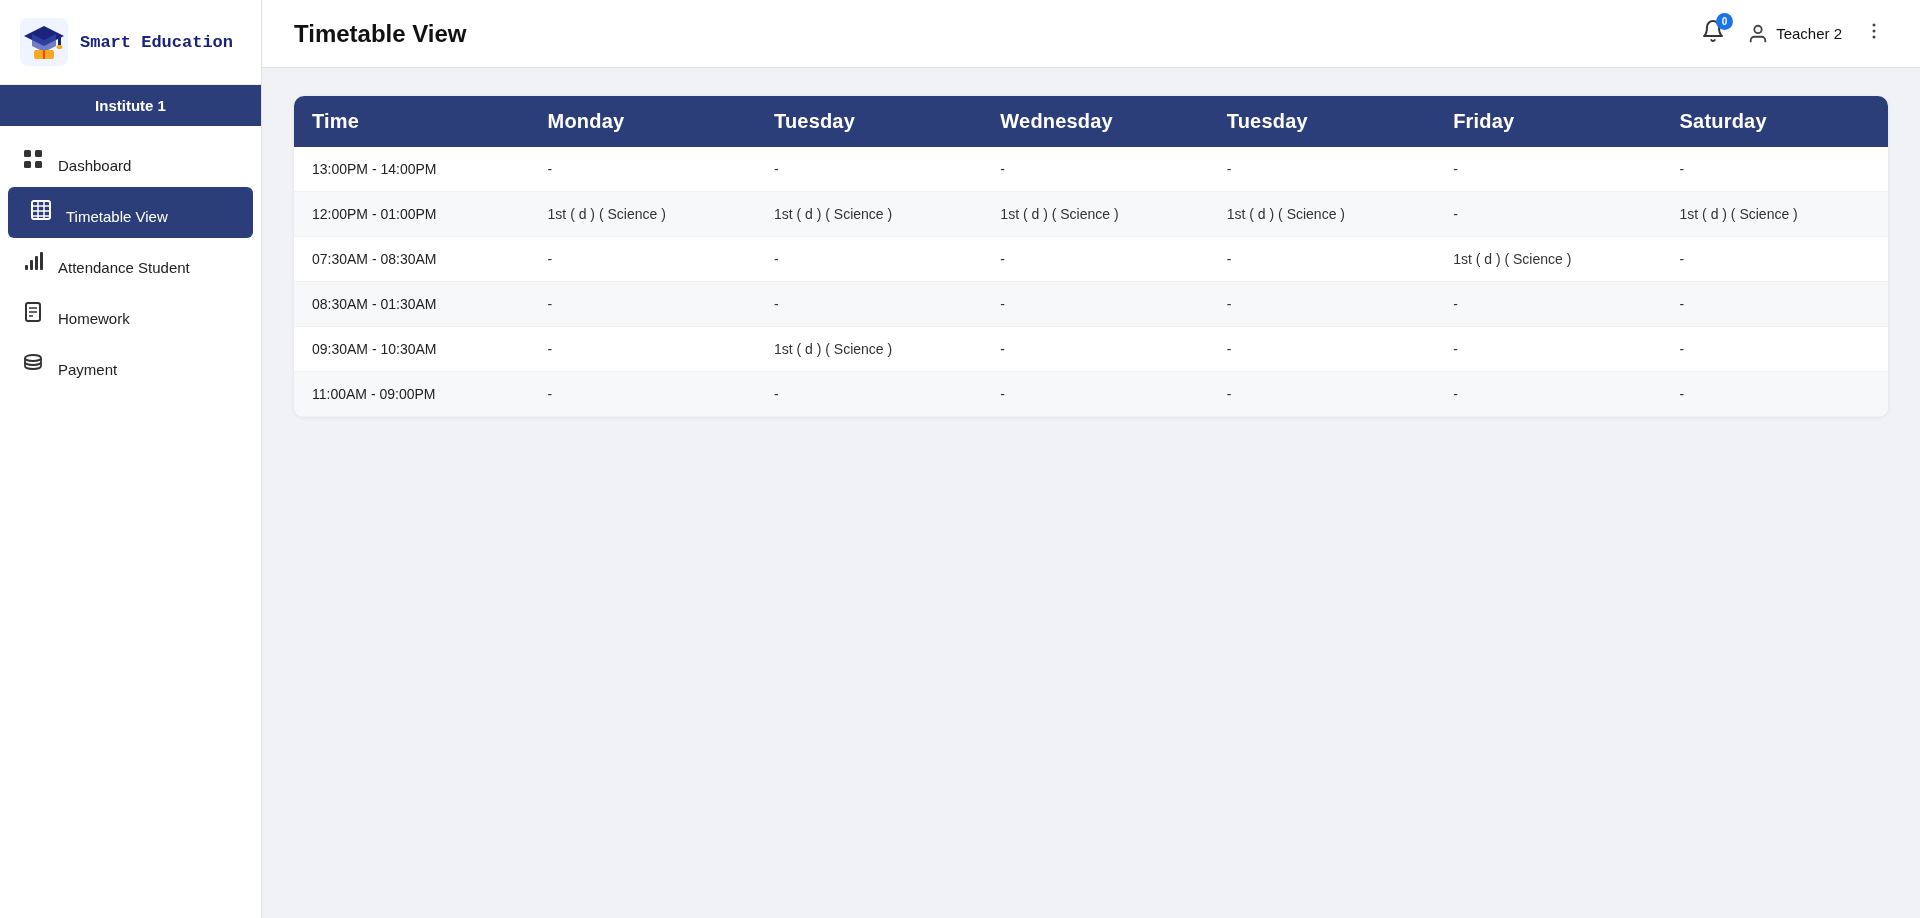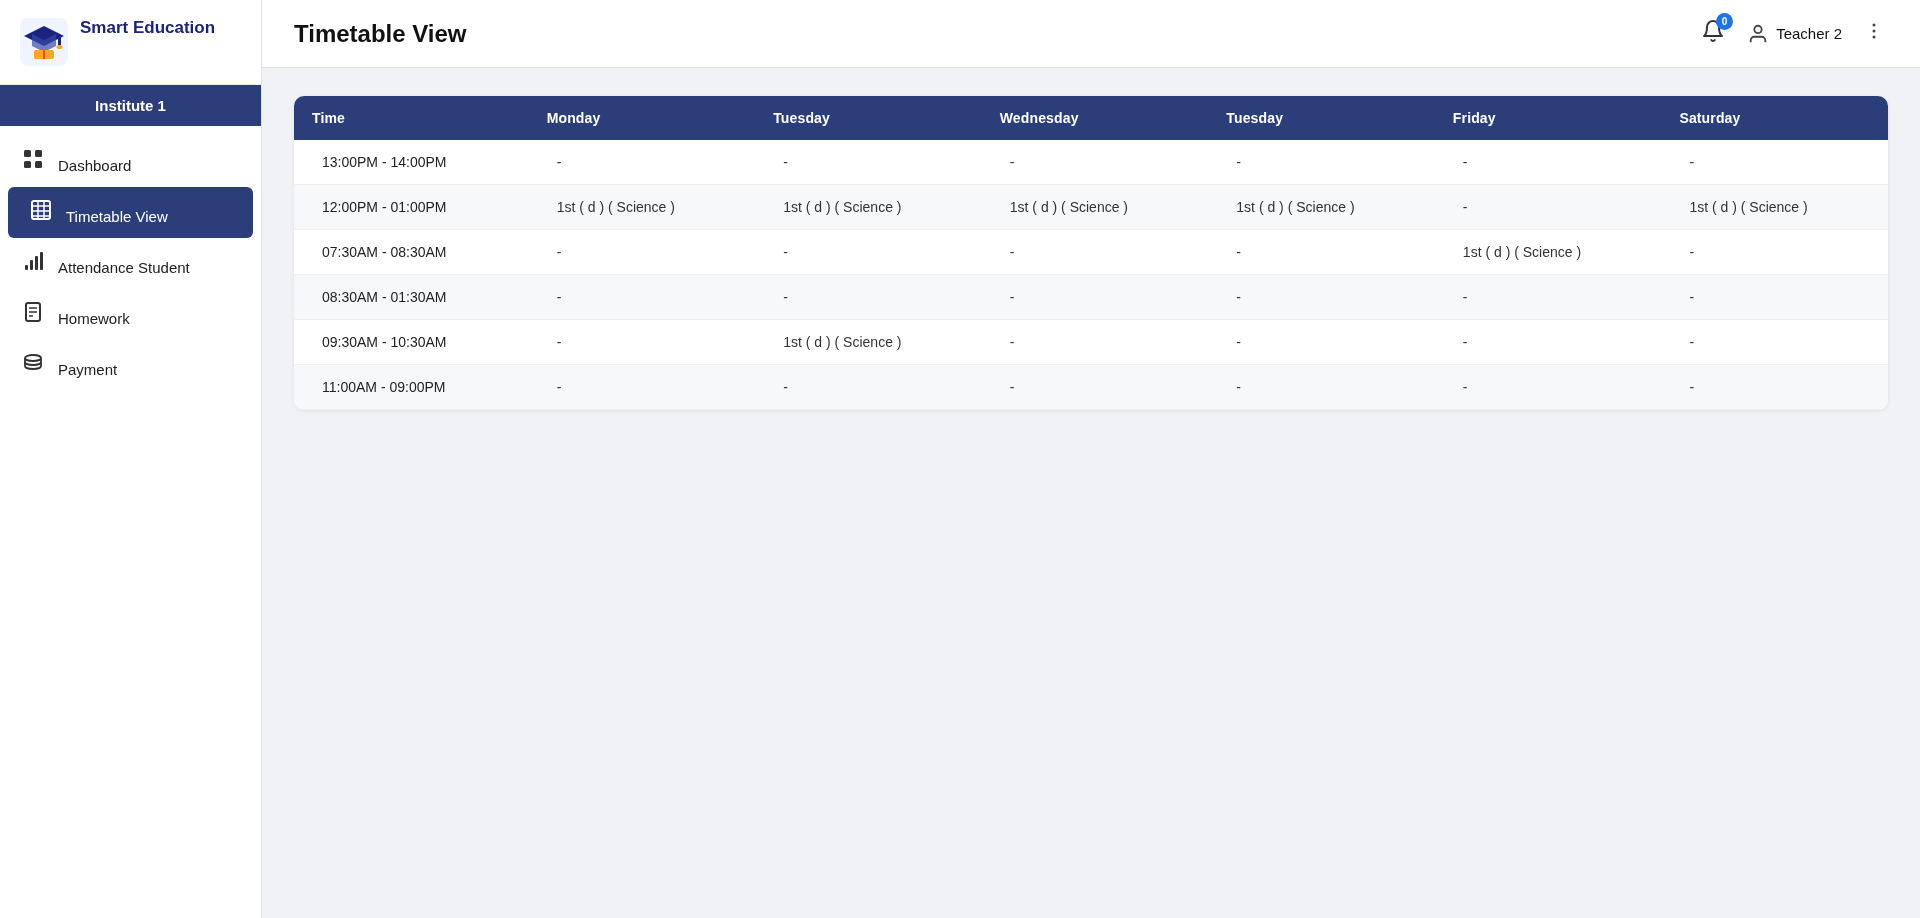--- a/index.html
+++ b/index.html
@@ -9,23 +9,25 @@
     .sidebar {
       width: 262px;
       min-width: 262px;
       background: #fff;
       display: flex;
       flex-direction: column;
       border-right: 1px solid #e0e0e0;
     }
     .sidebar-logo {
       display: flex;
+      align-items: center;
       gap: 12px;
       padding: 18px 20px;
       border-bottom: 1px solid #eee;
+      font-family: Liberation Mono, monospace;
     }
     .logo-icon {
       width: 48px;
       height: 48px;
     }
     .sidebar-logo-text {
       font-size: 17px;
       font-weight: 700;
       color: #1a237e;
     }
@@ -156,35 +158,35 @@
       width: 100%;
       border-collapse: collapse;
     }
     .timetable thead tr {
       background: #2c3e7a;
       color: #fff;
     }
     .timetable thead th {
       padding: 14px 18px;
       text-align: left;
-      font-size: 14px;
+      font-size: 20px;
       font-weight: 600;
       letter-spacing: 0.01em;
     }
     .timetable tbody tr {
       border-bottom: 1px solid #f0f0f0;
     }
     .timetable tbody tr:nth-child(even) {
       background: #f7f8fa;
     }
     .timetable tbody tr:nth-child(odd) {
       background: #fff;
     }
     .timetable tbody td {
-      padding: 14px 28px;
+      padding: 14px 18px;
       font-size: 14px;
       color: #333;
     }
     .timetable tbody td:first-child {
       color: #222;
       font-weight: 500;
     }
   </style>
 </head>
 <body>

